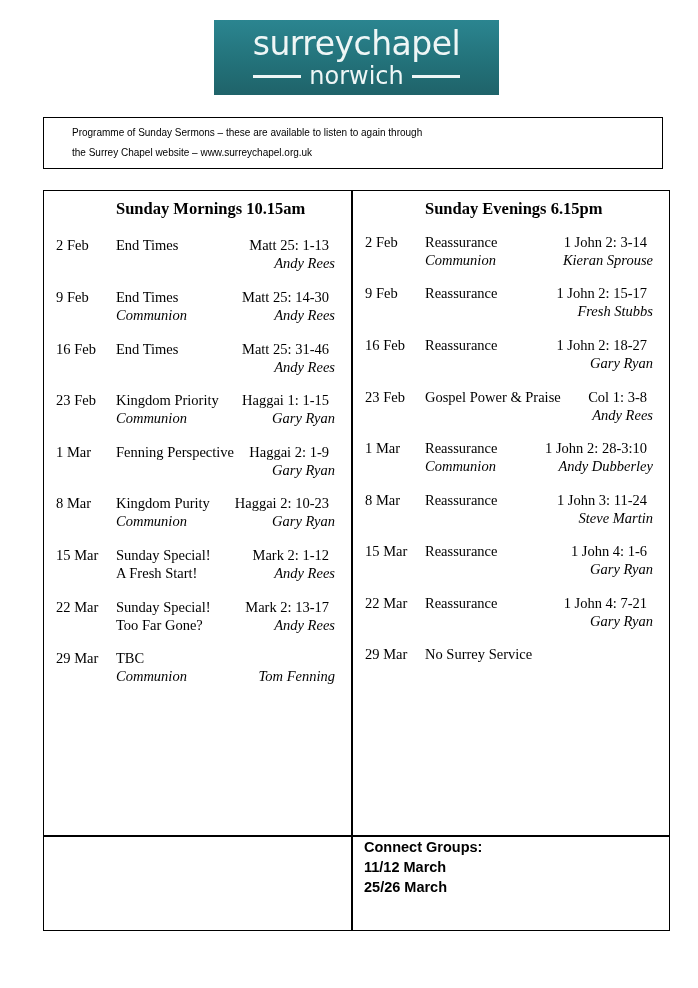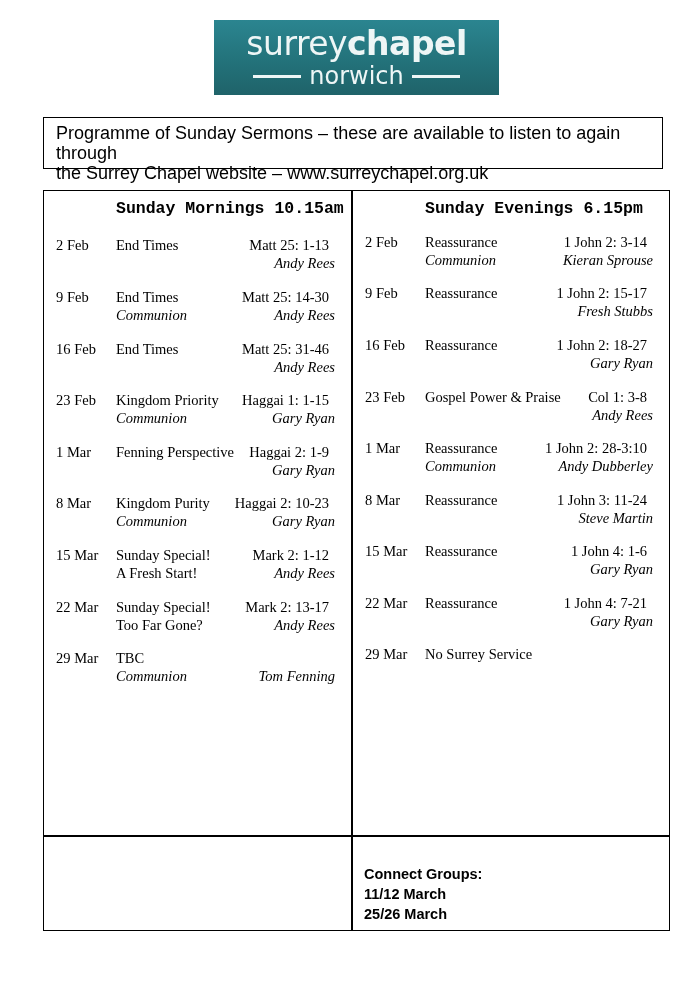--- a/index.html
+++ b/index.html
@@ -3,50 +3,50 @@
 <meta charset="utf-8">
 <style>
   html, body { margin: 0; padding: 0; background: #ffffff; }
   body { width: 698px; height: 988px; position: relative; overflow: hidden; font-family: "Liberation Serif", serif; color: #000; }
 
   .logo { position: absolute; left: 214px; top: 20px; width: 285px; height: 75px;
           background: linear-gradient(180deg, #2b8590 0%, #23727a 55%, #1f6369 100%); }
   .logo-top { position: absolute; left: 0; right: 0; top: 4px; text-align: center; color: #eef6f6;
               font-family: "DejaVu Sans", sans-serif; font-size: 33px; letter-spacing: -0.5px; line-height: 40px; }
   .logo-top .light { font-weight: normal; }
-  .logo-top .bold { font-weight: bold; }
+  .logo-top .bold { font-weight: normal; }
   .logo-bottom { position: absolute; left: 0; right: 0; top: 42px; height: 28px; display: flex; align-items: center; justify-content: center; gap: 8px; }
   .logo-line { width: 48px; height: 3px; background: #eef6f6; }
   .logo-sub { color: #eef6f6; font-family: "DejaVu Sans", sans-serif; font-size: 24px; line-height: 28px; font-weight: normal; letter-spacing: 0px; }
 
   .intro { position: absolute; left: 43px; top: 117px; width: 620px; height: 52px; border: 1.5px solid #000; box-sizing: border-box;
-           padding: 5px 12px; font-family: "Liberation Sans", sans-serif; font-size: 18px; line-height: 20px; }
+           padding: 5px 28px; font-family: "Liberation Sans", sans-serif; font-size: 10px; line-height: 20px; }
 
   .table { position: absolute; left: 43px; top: 190px; width: 627px; height: 741px; border: 1.5px solid #000; box-sizing: border-box; }
   .vdiv { position: absolute; left: 307px; top: 0; bottom: 0; width: 1.5px; background: #000; }
   .hdiv { position: absolute; left: 0; right: 0; top: 644px; height: 1.5px; background: #000; }
 
   .col { position: absolute; top: 0; height: 644px; }
   .col.left { left: 0; width: 307px; }
   .col.right { left: 309px; width: 316px; }
-  .col-title { position: absolute; top: 8px; font-weight: bold; font-size: 16.5px; line-height: 20px; font-family: Liberation Mono, monospace; }
+  .col-title { position: absolute; top: 8px; font-weight: bold; font-size: 16.5px; line-height: 20px; }
   .col.left .col-title { left: 72px; }
   .col.right .col-title { left: 72px; }
 
   .entry { position: absolute; left: 0; width: 100%; font-size: 14.5px; line-height: 17.5px; }
   .entry .date { position: absolute; left: 12px; top: 0; }
   .entry .title { position: absolute; left: 72px; top: 0; white-space: nowrap; }
   .entry .note { position: absolute; left: 72px; top: 17.5px; white-space: nowrap; }
   .entry .note.italic { font-style: italic; }
   .entry .ref { position: absolute; top: 0; white-space: nowrap; }
   .entry .speaker { position: absolute; top: 17.5px; font-style: italic; white-space: nowrap; }
 
   .footer { position: absolute; top: 646px; height: 93px; font-family: "Liberation Sans", sans-serif; font-weight: bold; font-size: 14.5px; line-height: 20px; }
   .footer.left { left: 12px; width: 290px; padding-top: 6px; }
-  .footer.right { left: 320px; width: 290px; padding-top: 0; margin-top: 27px; }
+  .footer.right { left: 320px; width: 290px; padding-top: 0; }
   .footer div { white-space: nowrap; }
 </style>
 </head>
 <body>
 
 <div class="logo">
   <div class="logo-top"><span class="light">surrey</span><span class="bold">chapel</span></div>
   <div class="logo-bottom">
     <span class="logo-line"></span>
     <span class="logo-sub">norwich</span>

